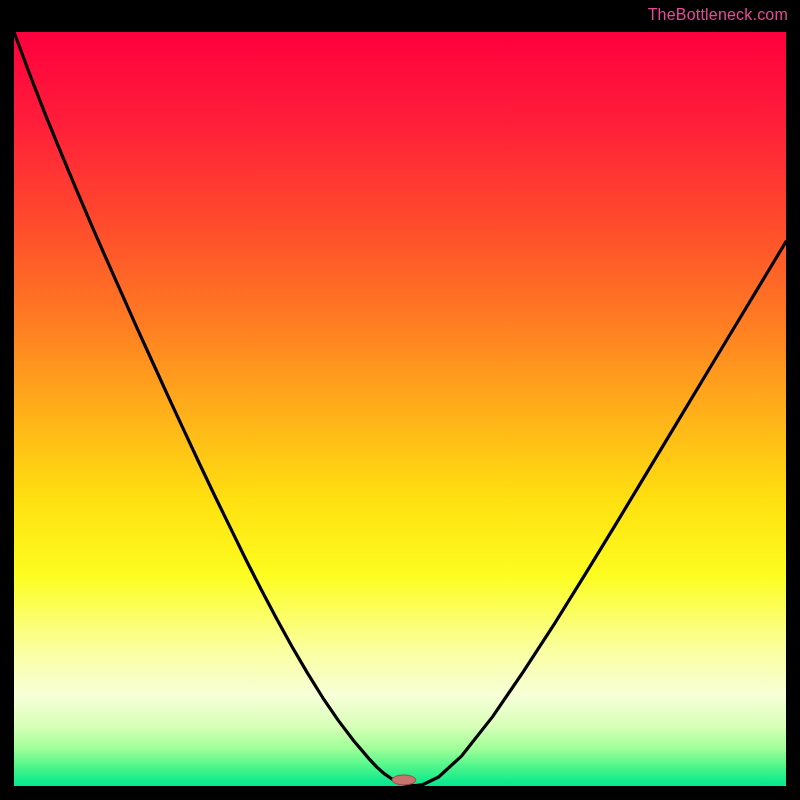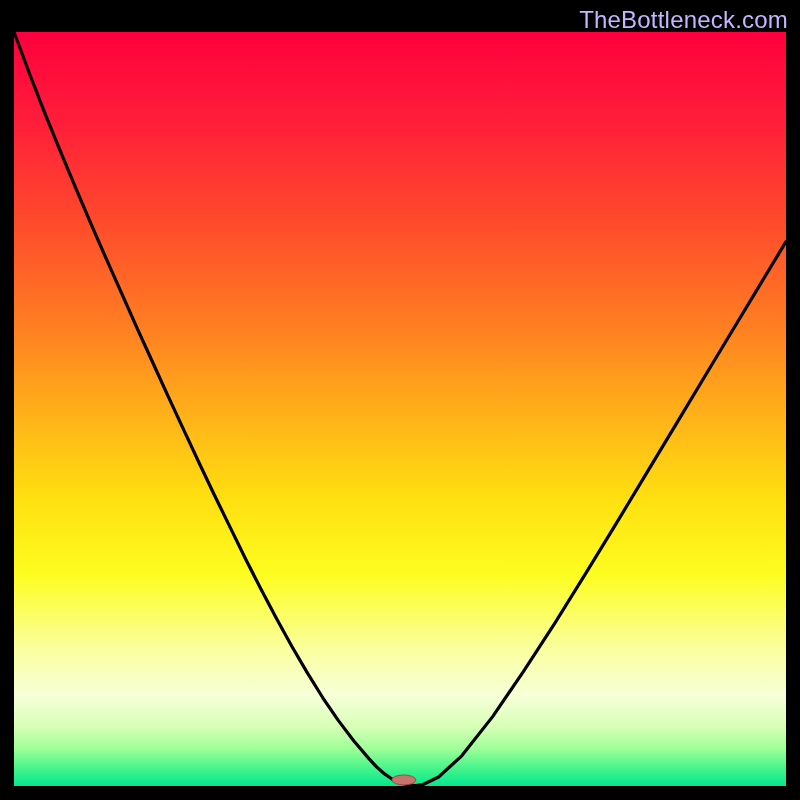--- a/index.html
+++ b/index.html
@@ -16,22 +16,22 @@
     left: 14px;
     top: 32px;
     width: 772px;
     height: 754px;
     background: #000;
   }
   .watermark {
     position: absolute;
     top: 6px;
     right: 12px;
-    color: #c4b5fd;
-    font-size: 24px;
+    color: #ec4899;
+    font-size: 16px;
     font-weight: 500;
     letter-spacing: 0.2px;
     text-align: center;
   }
   svg { display: block; }
 </style>
 </head>
 <body>
 
 <div class="watermark">TheBottleneck.com</div>

